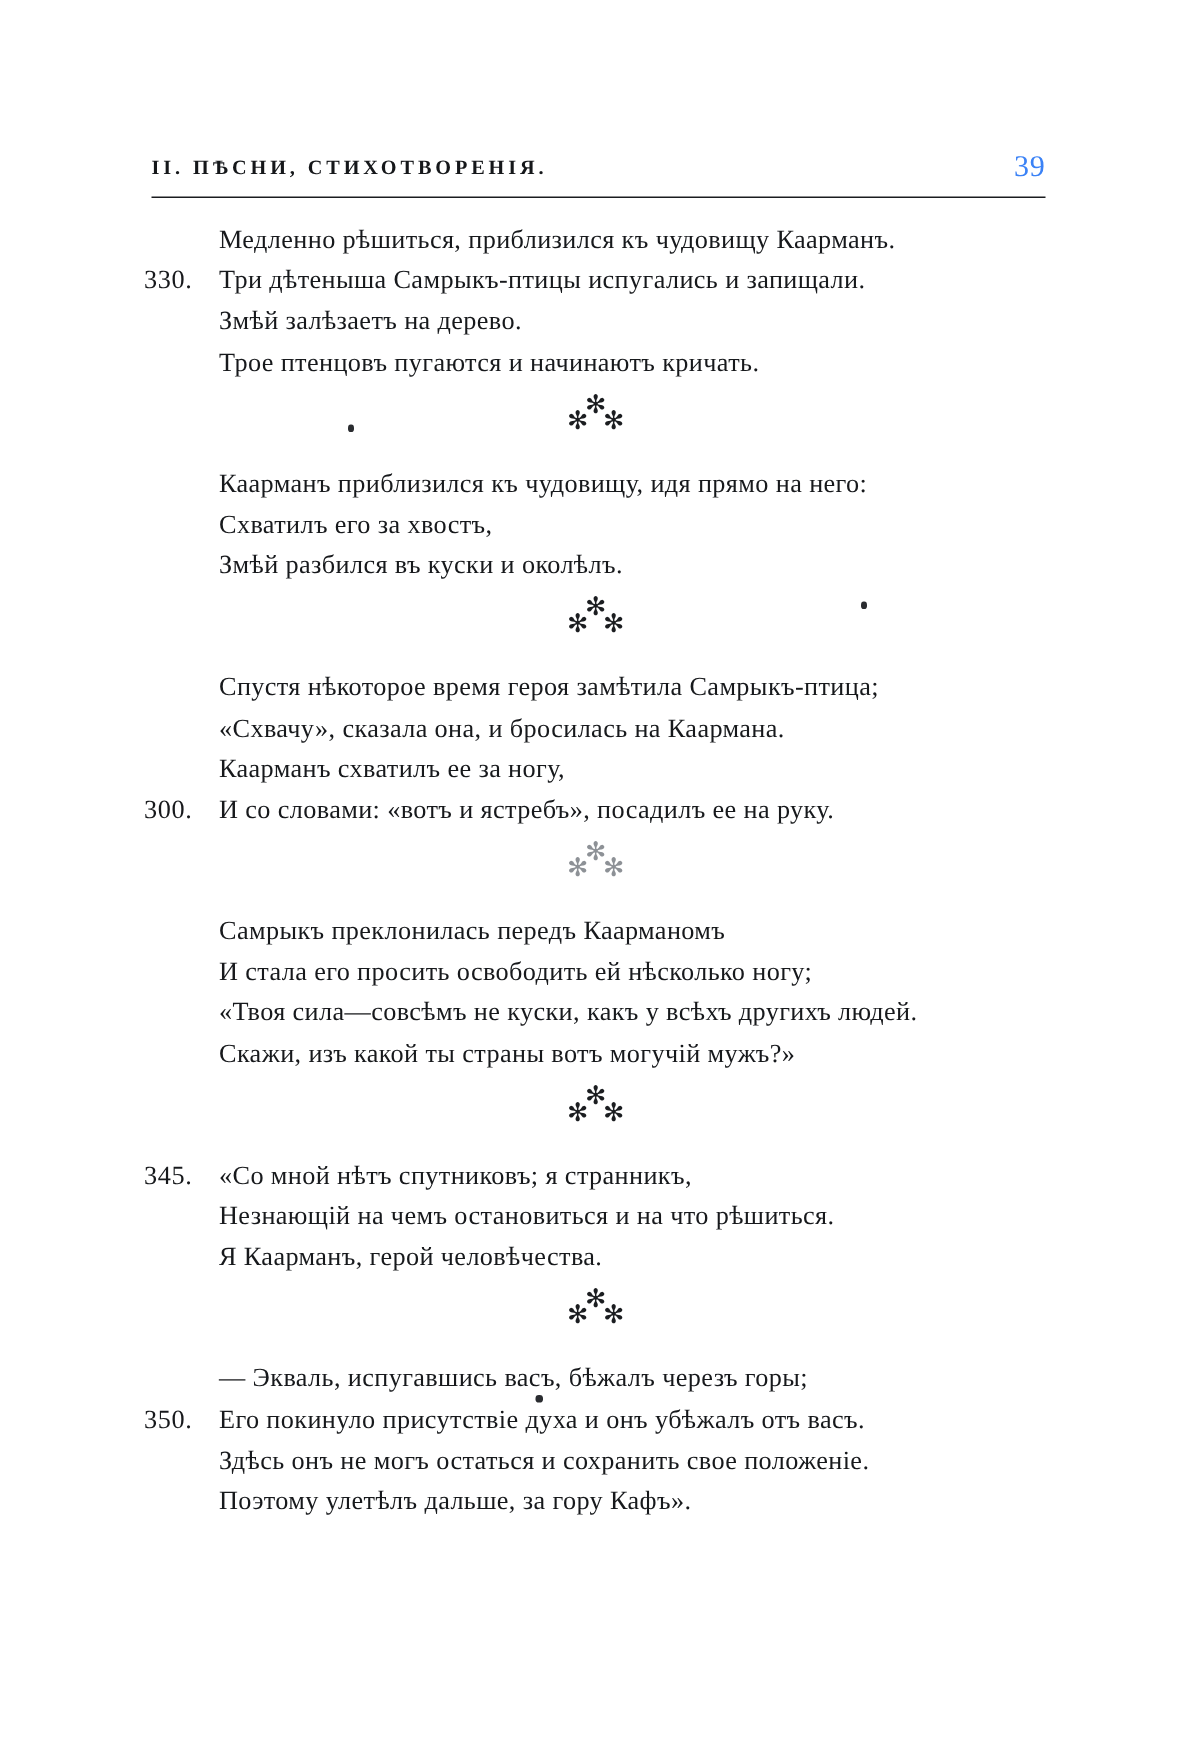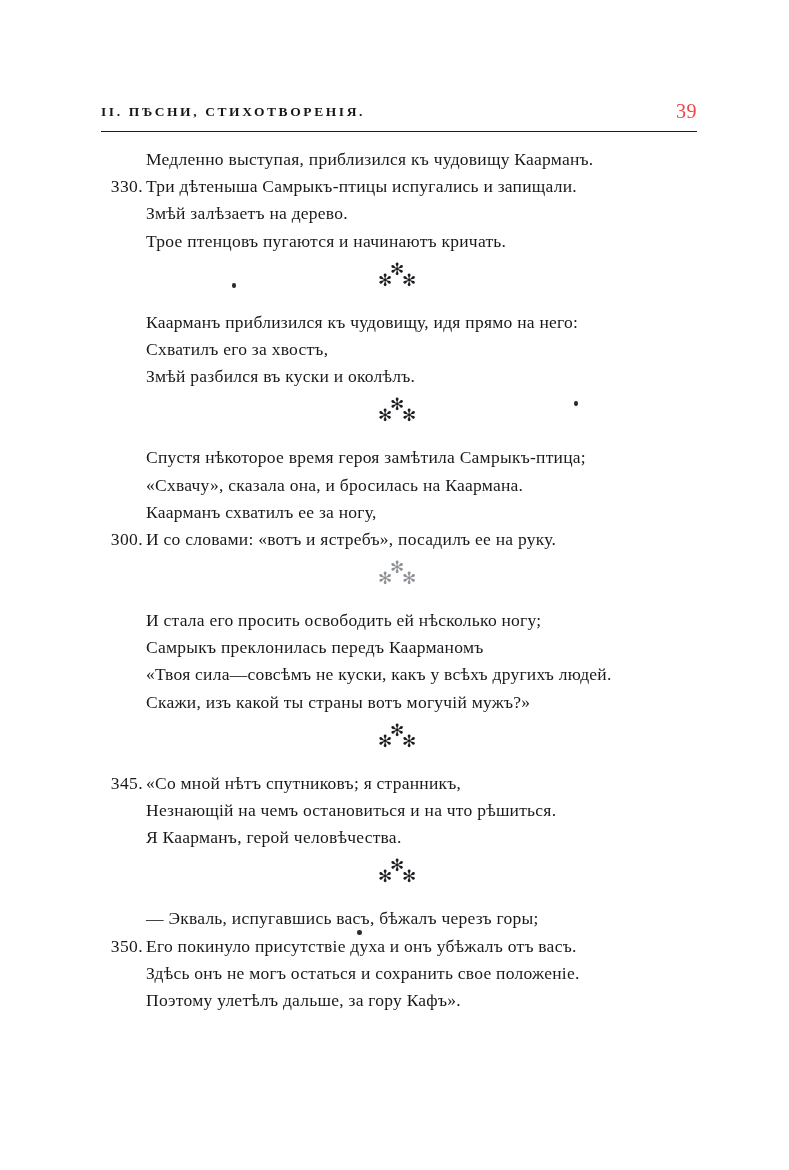--- a/index.html
+++ b/index.html
@@ -41,21 +41,21 @@
     letter-spacing: 2.6px;
     font-weight: 600;
     color: #15171a;
     white-space: nowrap;
   }
   .page-number {
     position: absolute;
     right: 0;
     top: -4px;
     font-size: 20px;
-    color: #ef4444;
+    color: #3b82f6;
     letter-spacing: 0.5px;
     font-family: Liberation Serif, serif;
   }
   .head-rule {
     position: absolute;
     left: 101px;
     top: 131px;
     width: 596px;
     height: 0;
     border-top: 1.4px solid #1a1c1f;
@@ -78,21 +78,20 @@
     position: relative;
     height: 27.2px;
     line-height: 27.2px;
     white-space: nowrap;
   }
 
   .verse-num {
     position: absolute;
     left: 96px;
     width: 47px;
-    text-align: right;
     font-size: 17.5px;
     color: #17191c;
     letter-spacing: 0.4px;
   }
 
   .verse-text {
     position: absolute;
     left: 146px;
     font-size: 17.5px;
     color: #17191c;
@@ -138,21 +137,21 @@
   <div class="running-head">
     <div class="running-head-title">II. ПѢСНИ, СТИХОТВОРЕНІЯ.</div>
     <div class="page-number">39</div>
   </div>
   <div class="head-rule"></div>
 
   <div class="body-block" id="verse-body">
       <div class="stanza">
         <div class="verse-line">
           <span class="verse-num"></span>
-          <span class="verse-text">Медленно выступая, приблизился къ чудовищу Каарманъ.</span>
+          <span class="verse-text">Медленно рѣшиться, приблизился къ чудовищу Каарманъ.</span>
         </div>
         <div class="verse-line">
           <span class="verse-num">330.</span>
           <span class="verse-text">Три дѣтеныша Самрыкъ-птицы испугались и запищали.</span>
         </div>
         <div class="verse-line">
           <span class="verse-num"></span>
           <span class="verse-text">Змѣй залѣзаетъ на дерево.</span>
         </div>
         <div class="verse-line">
@@ -209,25 +208,25 @@
       <div class="asterism asterism-faint">
         <div class="asterism-inner">
           <span class="ast ast-top">✻</span>
           <span class="ast ast-left">✻</span>
           <span class="ast ast-right">✻</span>
         </div>
       </div>
       <div class="stanza">
         <div class="verse-line">
           <span class="verse-num"></span>
+          <span class="verse-text">Самрыкъ преклонилась передъ Каарманомъ</span>
+        </div>
+        <div class="verse-line">
+          <span class="verse-num"></span>
           <span class="verse-text">И стала его просить освободить ей нѣсколько ногу;</span>
-        </div>
-        <div class="verse-line">
-          <span class="verse-num"></span>
-          <span class="verse-text">Самрыкъ преклонилась передъ Каарманомъ</span>
         </div>
         <div class="verse-line">
           <span class="verse-num"></span>
           <span class="verse-text">«Твоя сила—совсѣмъ не куски, какъ у всѣхъ другихъ людей.</span>
         </div>
         <div class="verse-line">
           <span class="verse-num"></span>
           <span class="verse-text">Скажи, изъ какой ты страны вотъ могучій мужъ?»</span>
         </div>
       </div>

